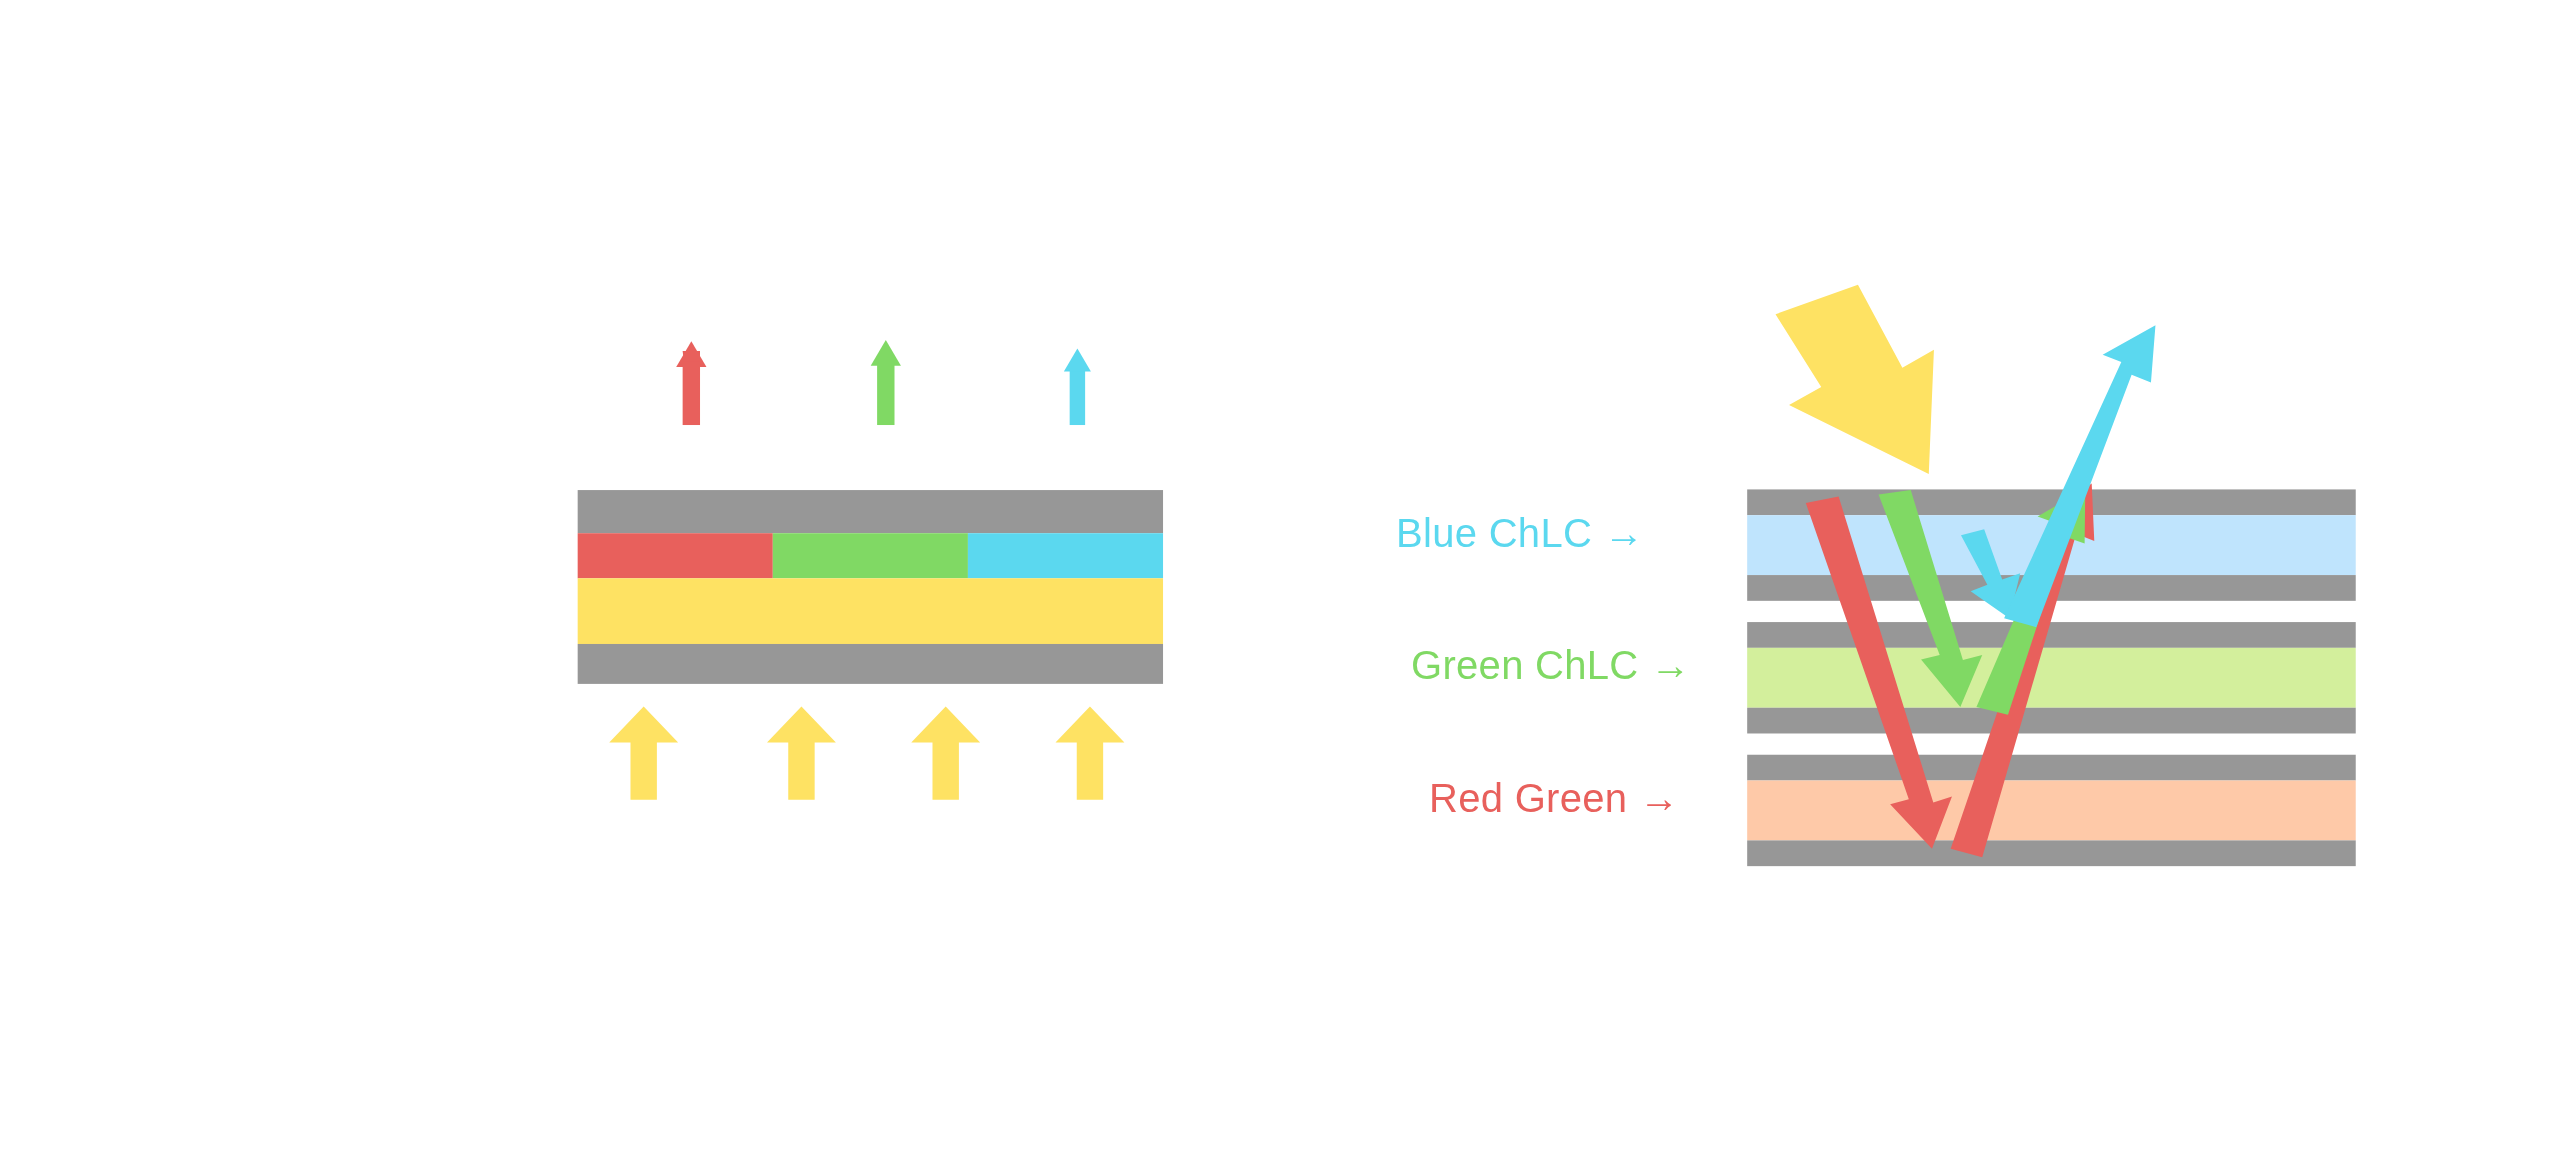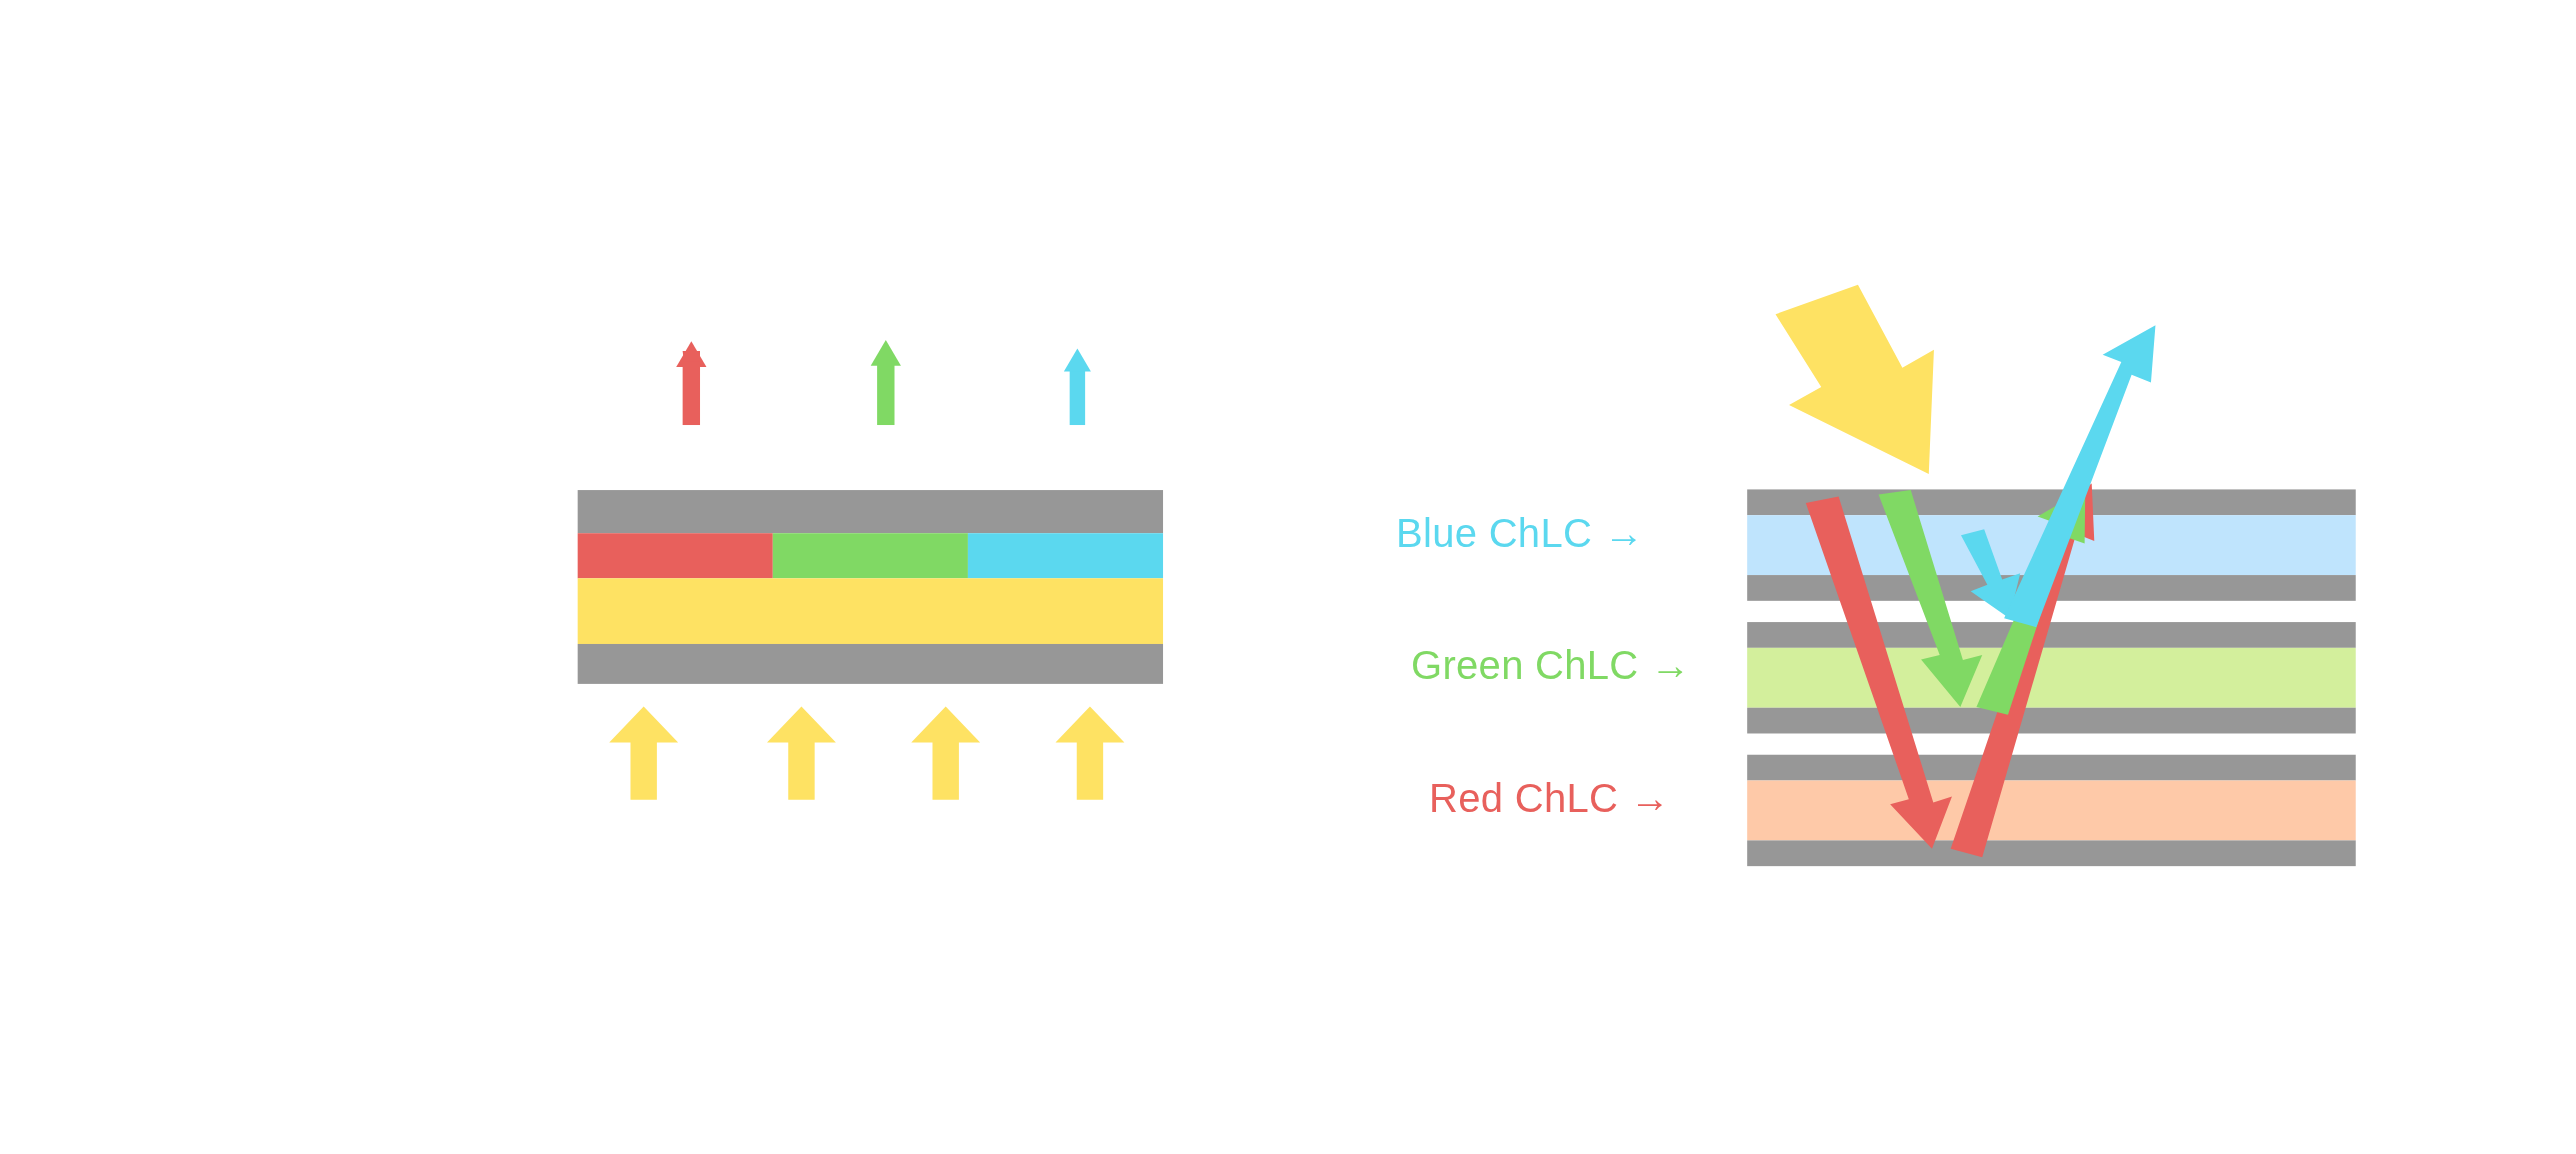--- a/index.html
+++ b/index.html
@@ -127,18 +127,18 @@
 
     <div class="lbl" style="left:108px;top:513px;color:#5bd8ef;">
       <span>Blue ChLC</span><span style="padding-left:11.6px;">→</span>
     </div>
 
     <div class="lbl" style="left:92px;top:645px;color:#80d964;margin-left:31px;">
       <span>Green ChLC</span><span style="padding-left:11.6px;">→</span>
     </div>
 
     <div class="lbl" style="left:141px;top:778px;color:#e8605c;">
-      <span>Red ChLC</span><span style="padding-left:11.6px;">→</span>
+      <span>Red Green</span><span style="padding-left:11.6px;">→</span>
     </div>
   </div>
 
 </div>
 
 
 </body></html>

